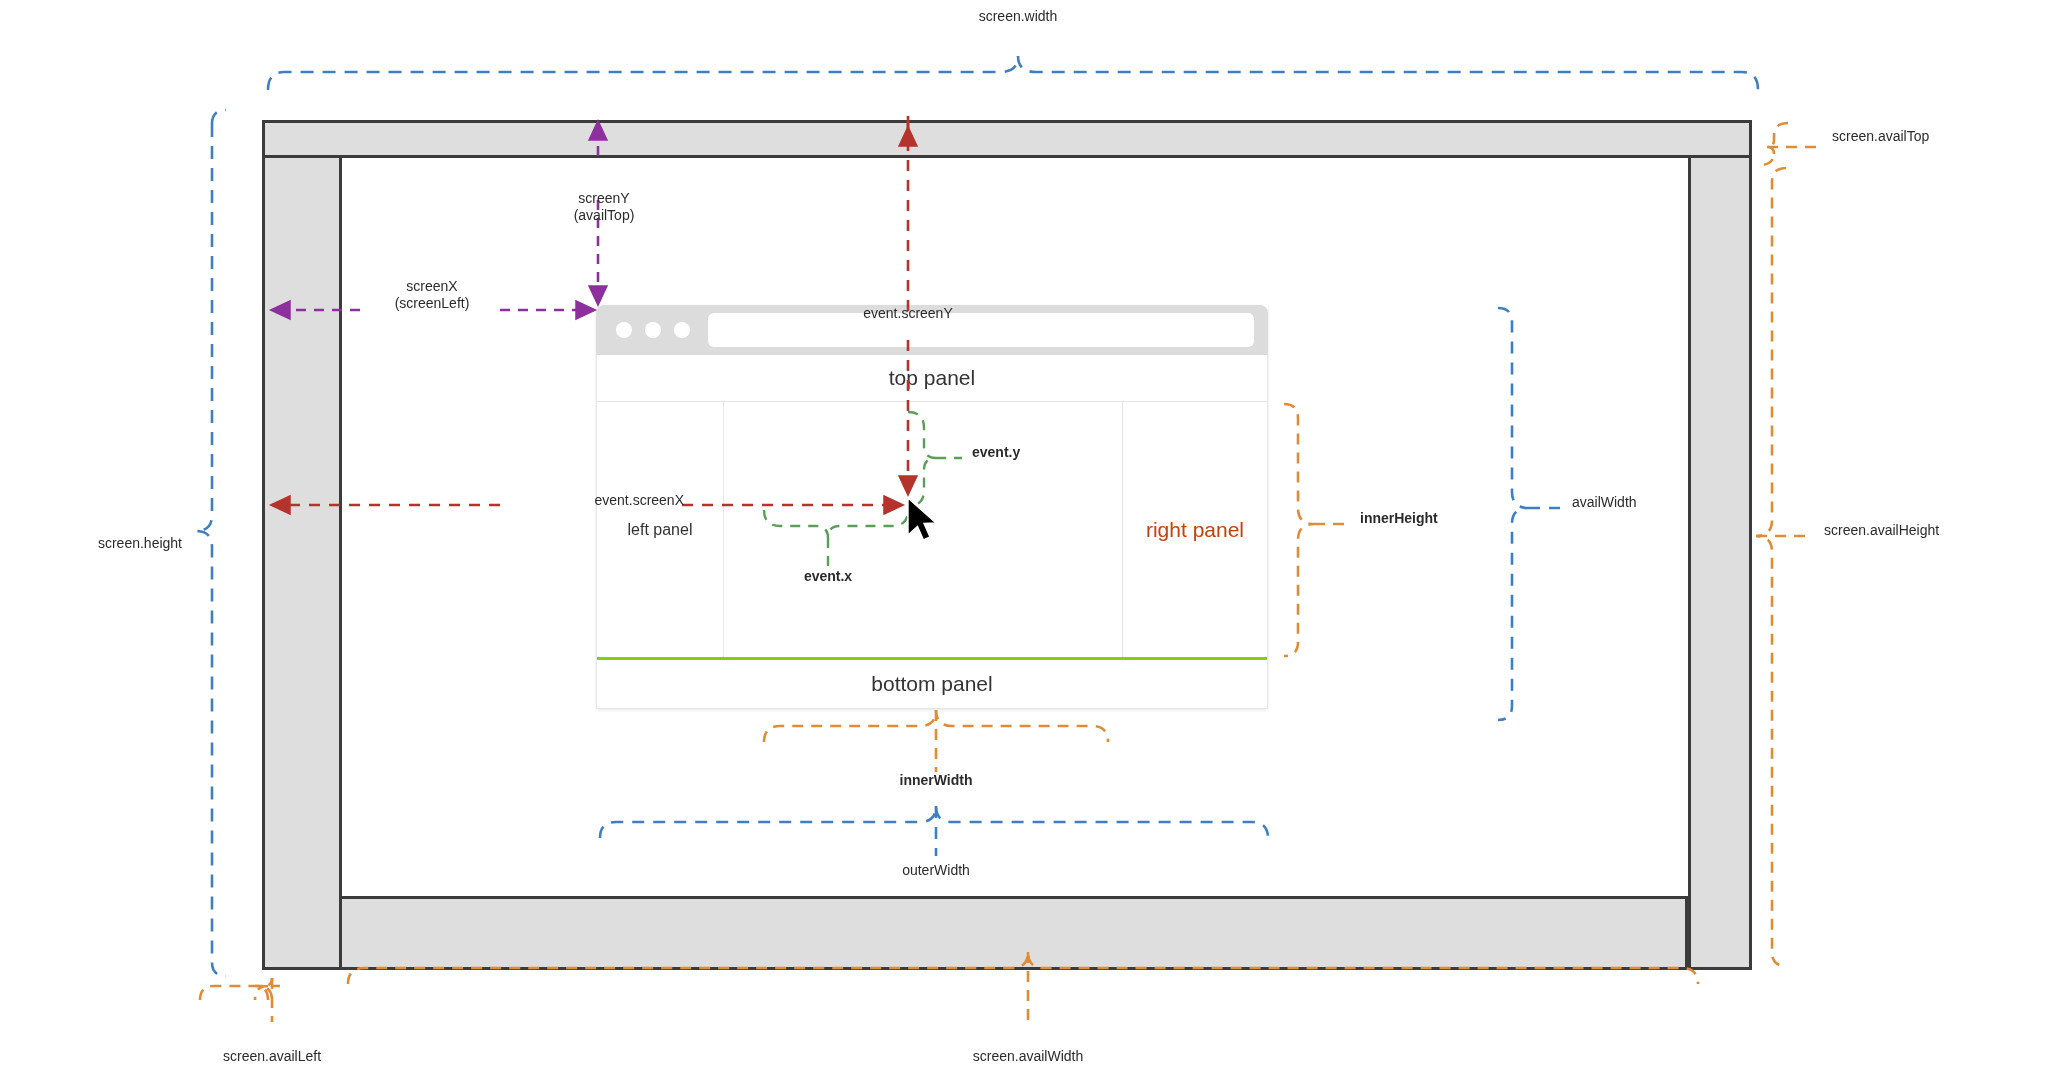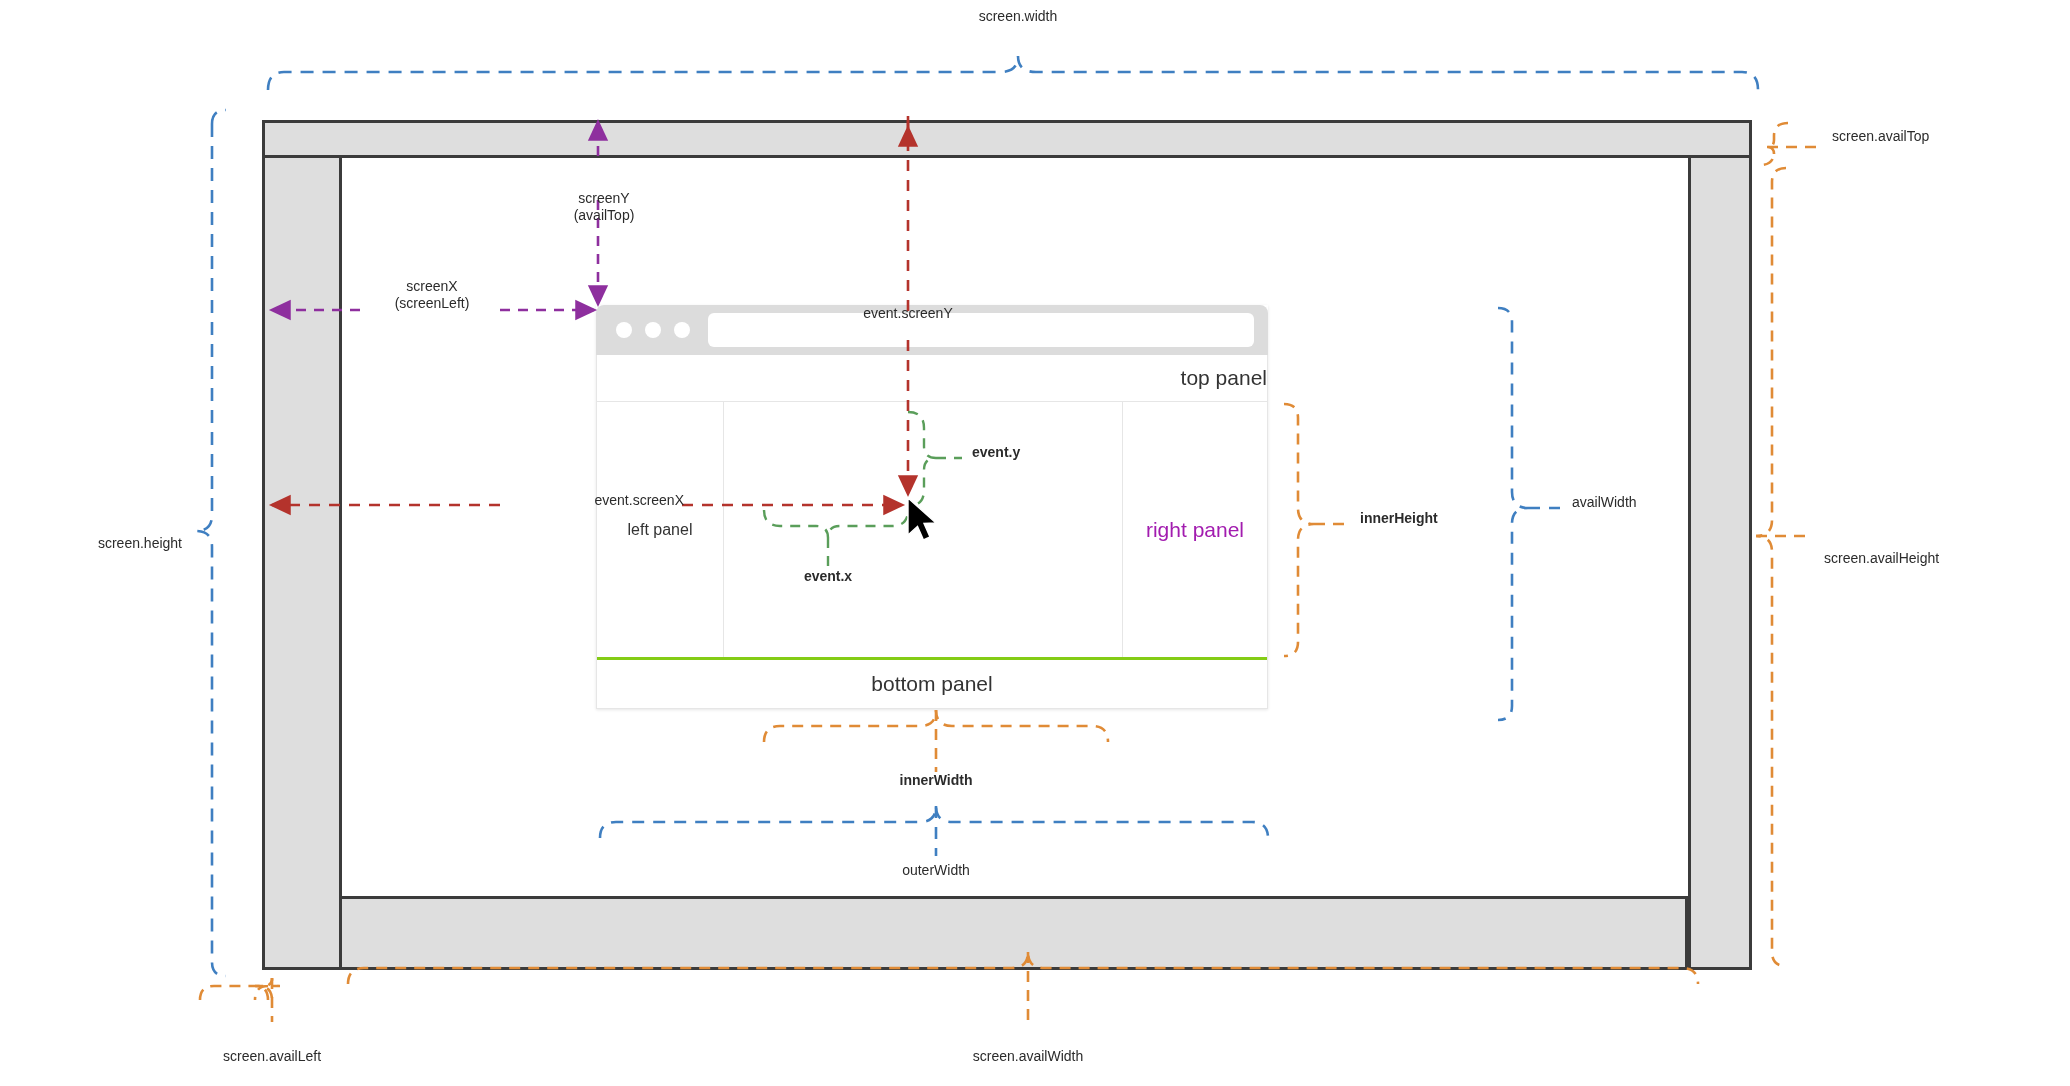--- a/index.html
+++ b/index.html
@@ -100,42 +100,42 @@
     height:354px;
     background:#ffffff;
     border:1px solid #e6e6e6;
     border-top:none;
     box-sizing:border-box;
     display:flex;
     flex-direction:column;
   }
   .panel-top{
     height:46px;
-    display:flex;align-items:center;justify-content:flex-end;
+    display:flex;align-items:center;justify-content:center;
     border-bottom:1px solid #e6e6e6;
     font-size:21px;color:#333;
   }
   .panel-middle{
     flex:1;
     display:flex;
   }
   .panel-left{
     width:126px;
     display:flex;align-items:center;justify-content:center;
     border-right:1px solid #e6e6e6;
     font-size:16px;color:#333;
   }
   .panel-center{
     flex:1;
   }
   .panel-right{
     width:144px;
     display:flex;align-items:center;justify-content:center;
     border-left:1px solid #e6e6e6;
-    font-size:21px;color:#a21caf;
+    font-size:21px;color:#c2410c;
   }
   .panel-bottom{
     height:48px;
     display:flex;align-items:center;justify-content:center;
     border-top:3px solid #84cc16;
     font-size:21px;color:#333;
   }
 
   
   .lbl{
@@ -290,21 +290,21 @@
       <path d="M 0 0 L 0 37 L 9.5 28.5 L 15.5 42 L 22 39 L 16 25.5 L 28 25 Z" fill="#000000" stroke="#ffffff" stroke-width="1.4"></path>
     </g>
   </svg>
 
   <div class="lbl ctr" style="left:1018px; top:8px;">screen.width</div>
 
   <div class="lbl right" style="left:182px; top:535px;">screen.height</div>
 
   <div class="lbl" style="left:1832px; top:128px;">screen.availTop</div>
 
-  <div class="lbl" style="left:1824px; top:550px;">screen.availHeight</div>
+  <div class="lbl" style="left:1824px; top:522px;">screen.availHeight</div>
 
   <div class="lbl ctr" style="left:272px; top:1048px;">screen.availLeft</div>
 
   <div class="lbl ctr" style="left:1028px; top:1048px;">screen.availWidth</div>
 
   <div class="lbl ctr" style="left:604px; top:190px;"><span>screenY</span><br><span>(availTop)</span></div>
 
   <div class="lbl ctr" style="left:432px; top:278px;"><span>screenX</span><br><span>(screenLeft)</span></div>
 
   <div class="lbl ctr" style="left:908px; top:305px;">event.screenY</div>

